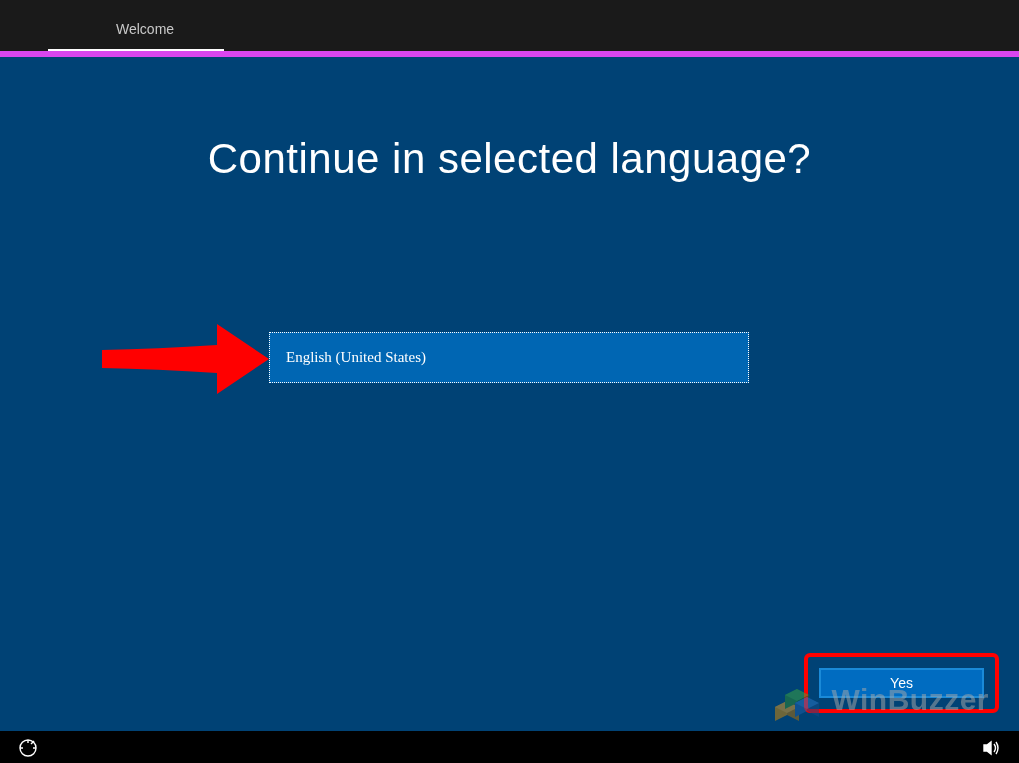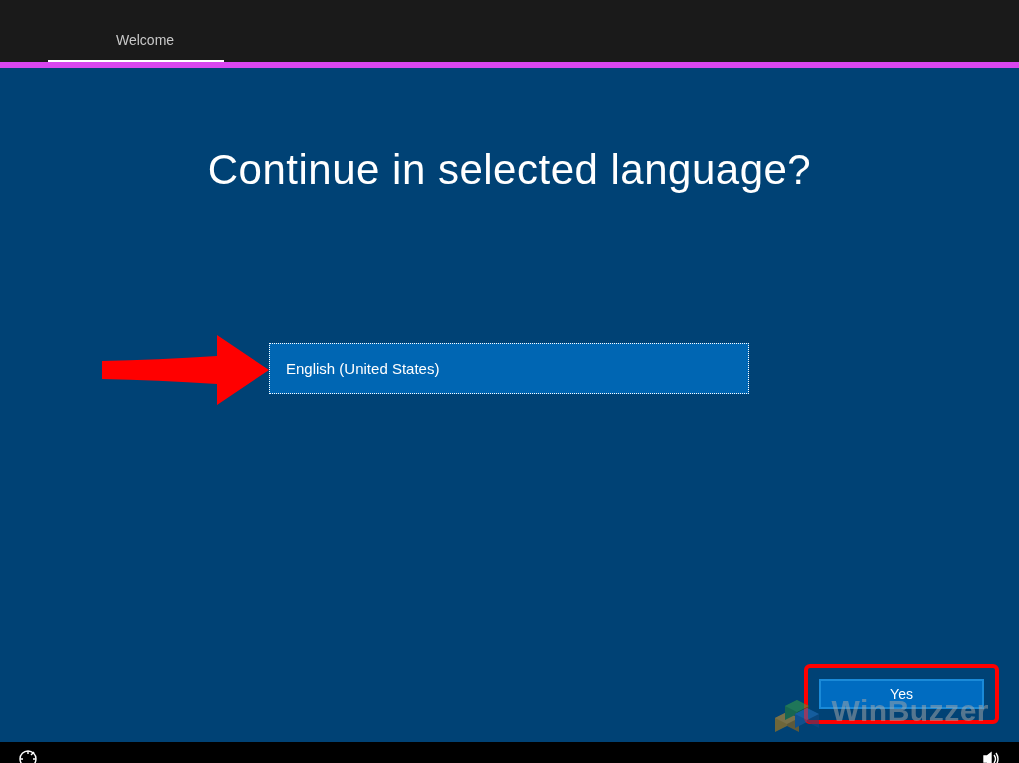--- a/index.html
+++ b/index.html
@@ -9,21 +9,21 @@
     }
     body {
       width: 1019px;
       height: 763px;
       font-family: 'Segoe UI', Tahoma, sans-serif;
       background: #000;
       overflow: hidden;
       position: relative;
     }
     .tab-bar {
-      height: 62px;
+      height: 51px;
       background: #1a1a1a;
       display: flex;
       align-items: flex-end;
       padding-left: 48px;
     }
     .tab {
       color: #c8c8c8;
       font-size: 14px;
       padding: 12px 50px 12px 68px;
       border-bottom: 2px solid #fff;
@@ -52,20 +52,21 @@
     }
     .lang-item {
       color: #fff;
       font-size: 15px;
       padding: 16px 16px;
       cursor: pointer;
     }
     .lang-item.selected {
       background: #0066b3;
       border: 1px dotted #fff;
+      font-family: Liberation Serif, serif;
     }
     .arrow-annotation {
       position: absolute;
       top: 263px;
       left: 97px;
       pointer-events: none;
     }
     .yes-button-wrap {
       position: absolute;
       bottom: 18px;

